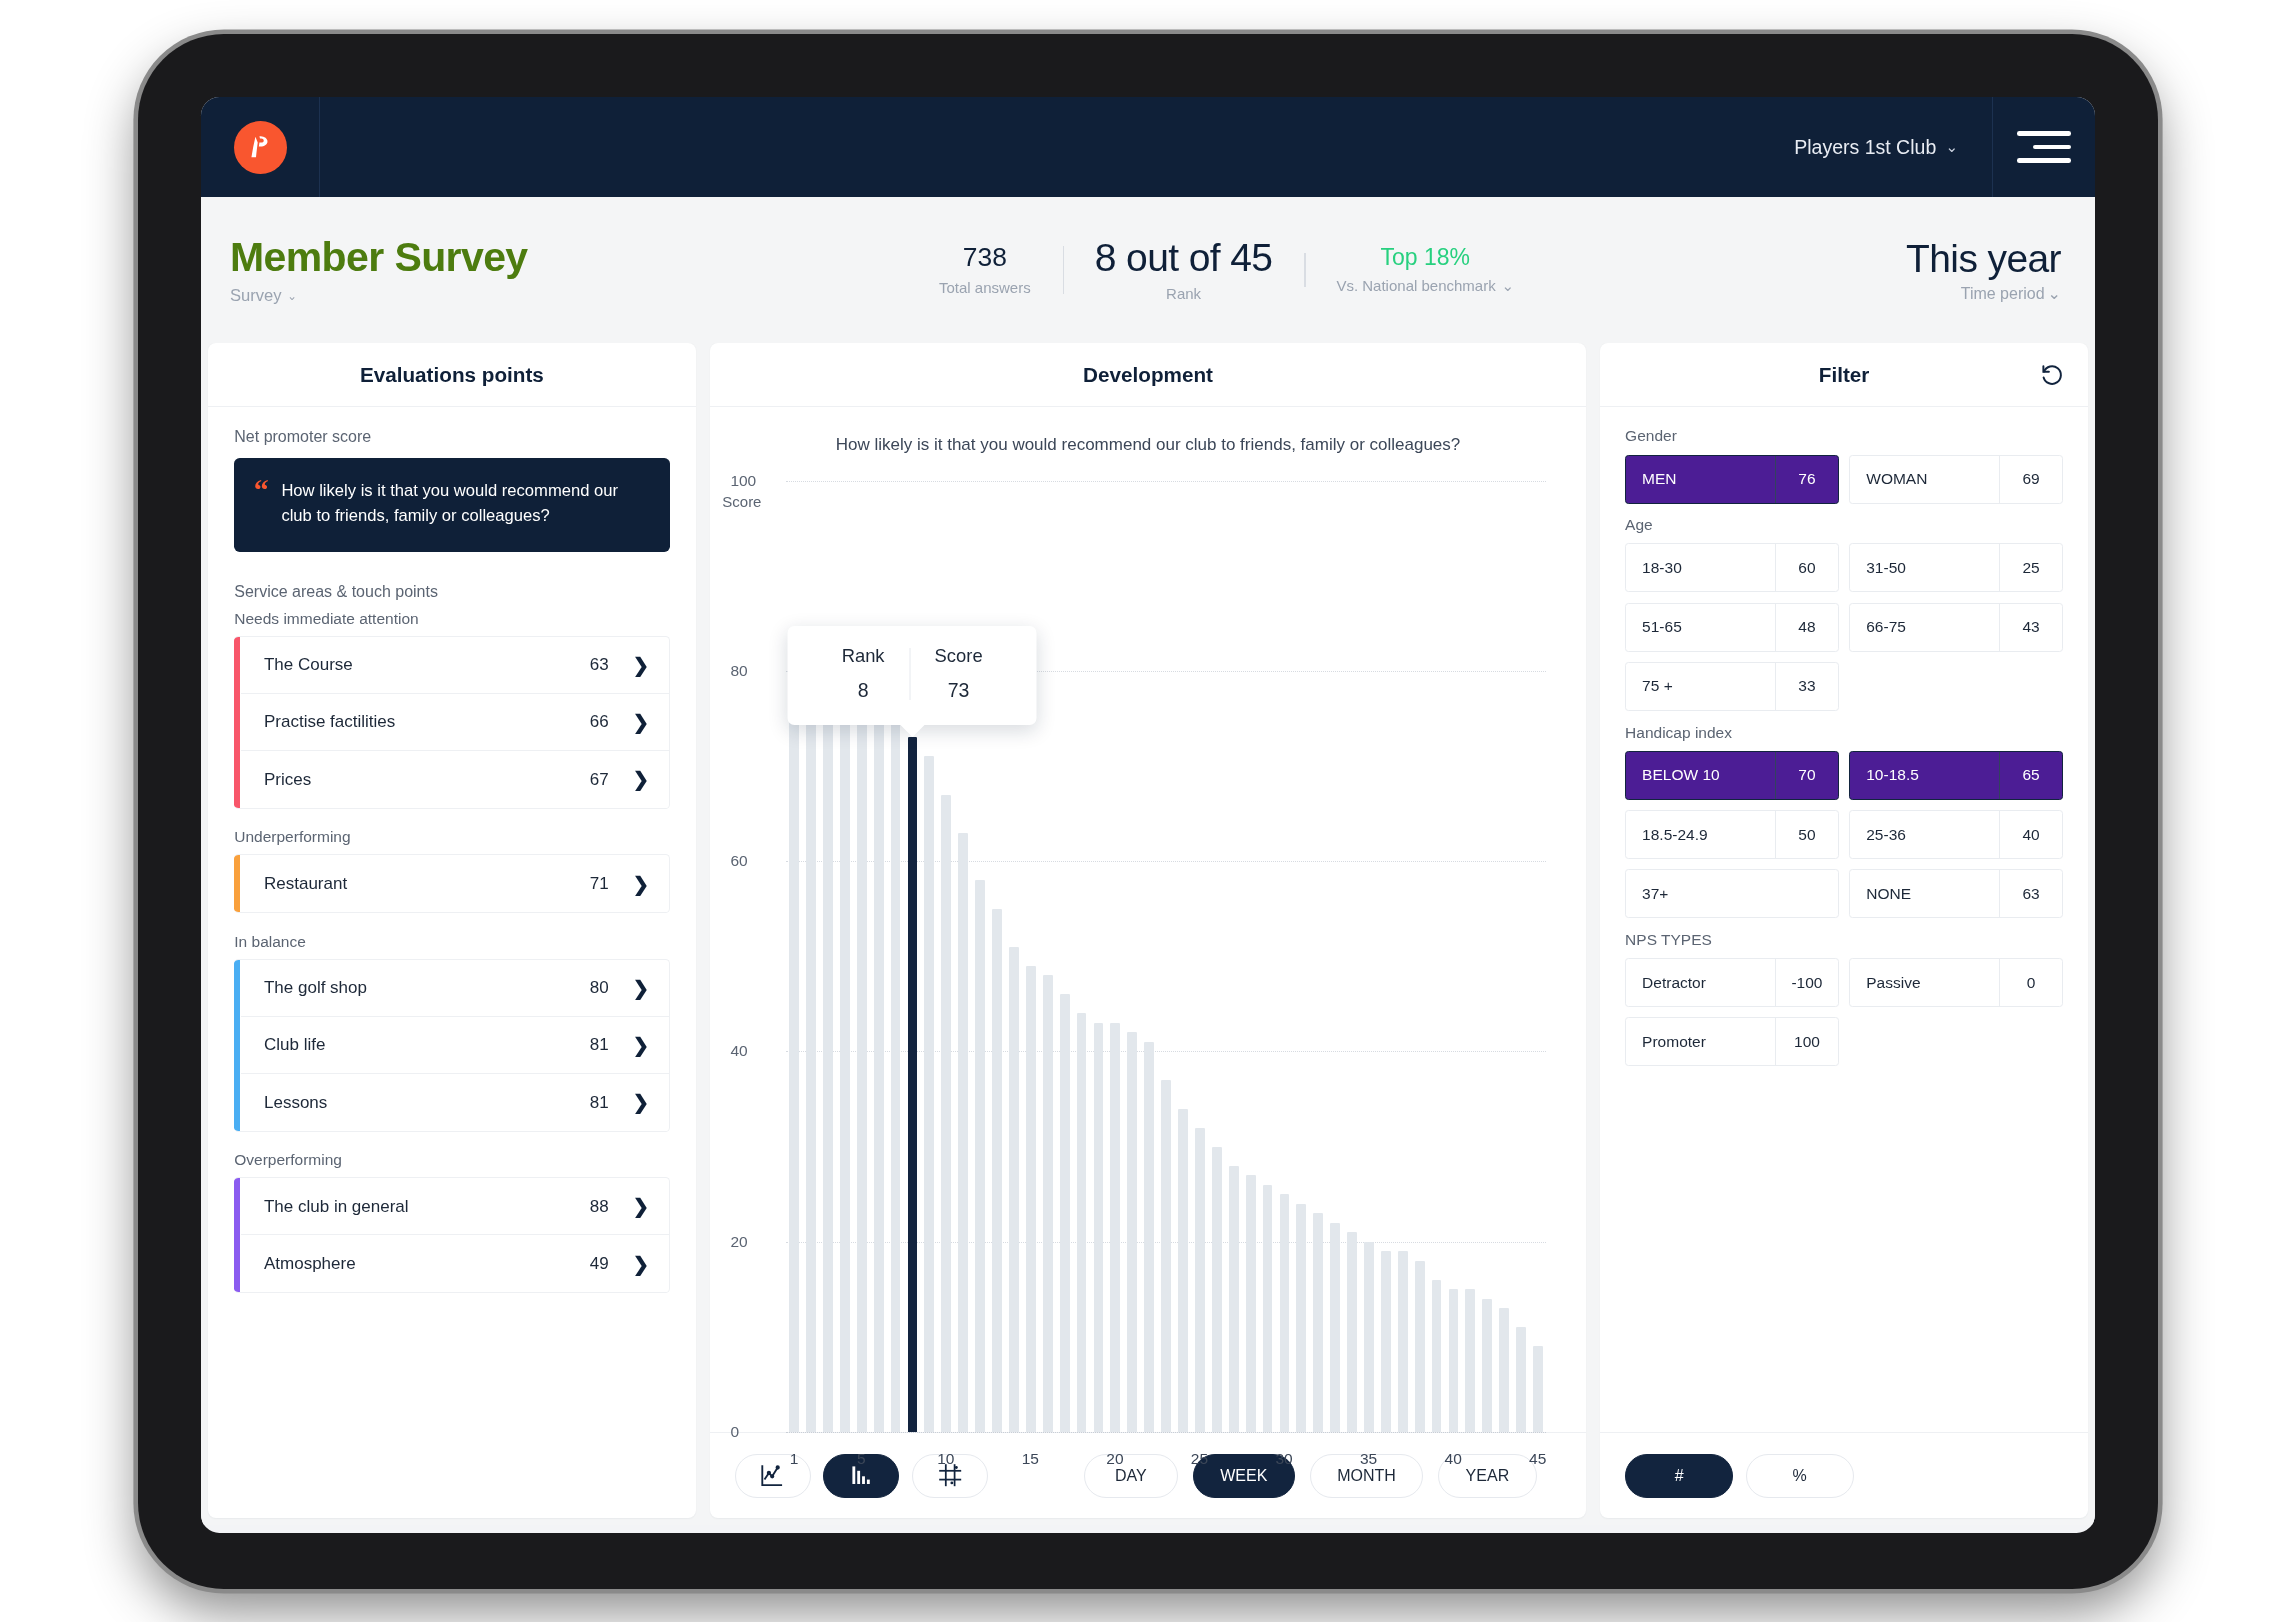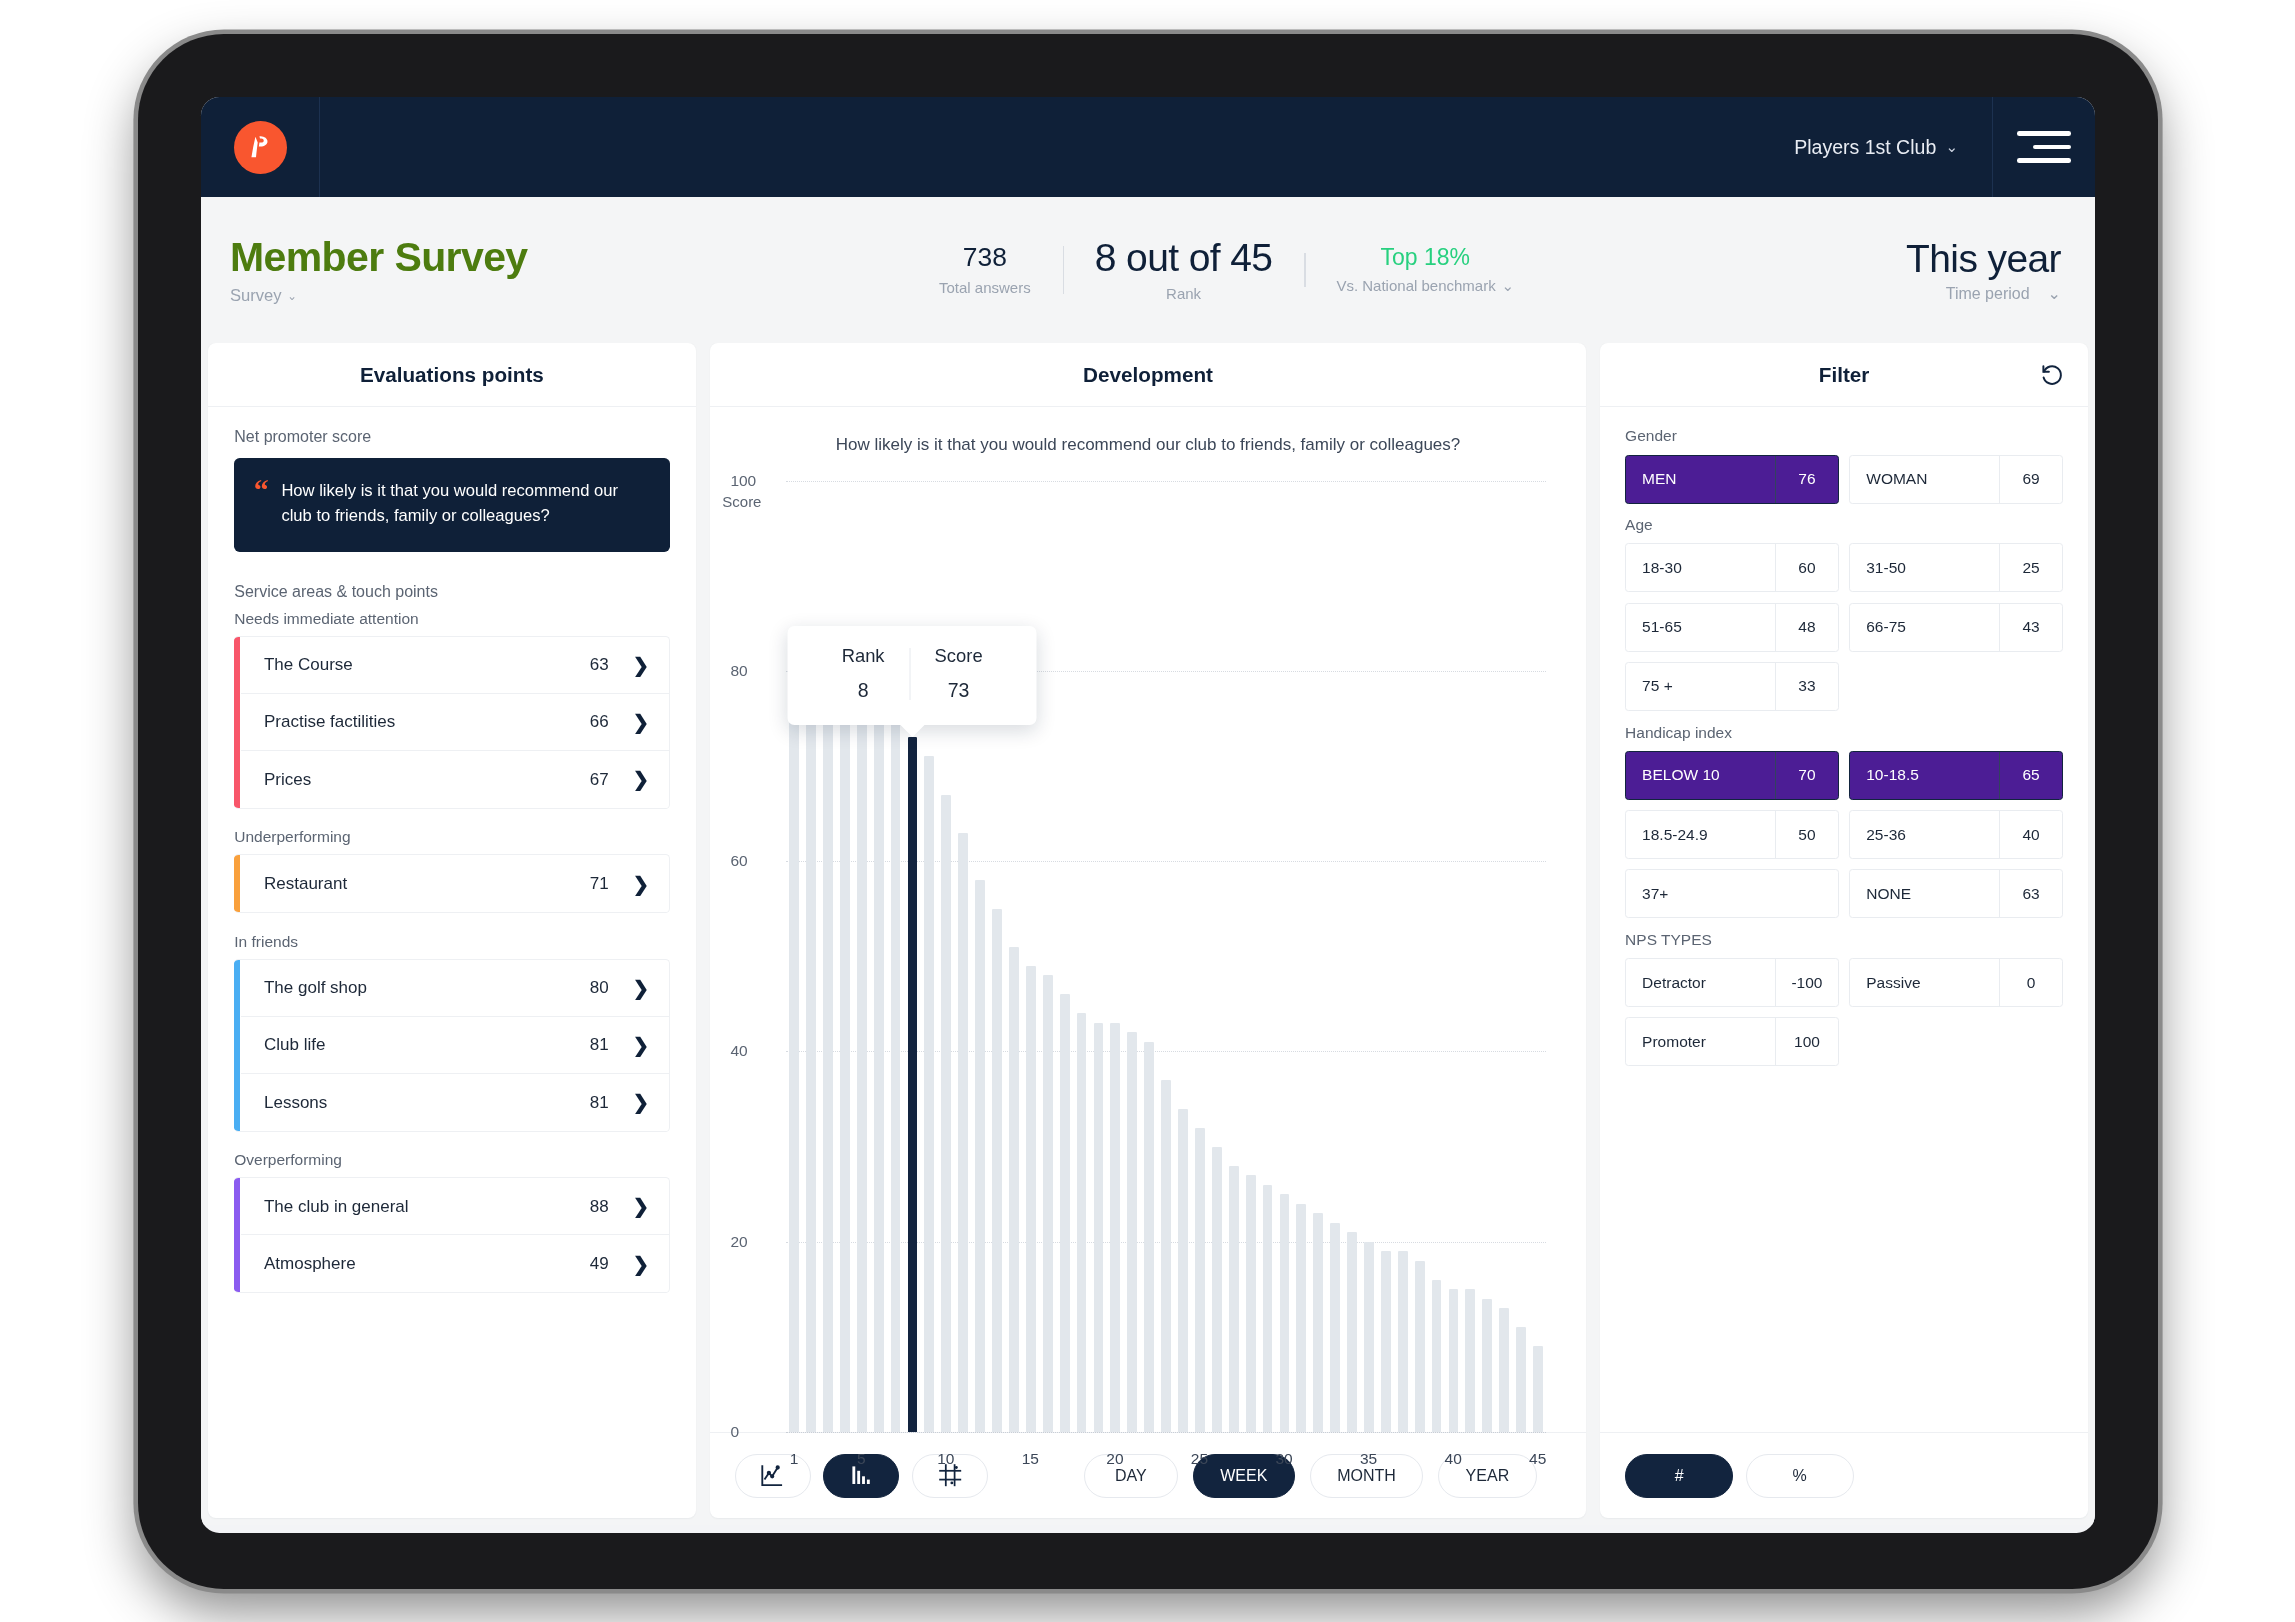--- a/index.html
+++ b/index.html
@@ -95,21 +95,21 @@
   .kpi + .kpi::before {
     content:""; position:absolute; left:0; top:8px; bottom:8px; width:1.1px; background:#d9dde3;
   }
   .kpi-val { font-size: 26.4px; color:#0f2038; font-weight:400; line-height:1.05; }
   .kpi-val.big { font-size: 39px; font-weight:400; letter-spacing:-0.6px;}
   .kpi-val.green { color:#27d07f; font-size:23px; font-weight:500;}
   .kpi-lab { font-size: 15px; color:#9aa3b0; margin-top: 6.9px; display:flex; justify-content:center; align-items:center; gap:5.7px;}
 
   #period-block { margin-left:auto; text-align:right; }
   #period-val { font-size: 39px; color:#0f2038; letter-spacing:-0.6px;}
-  #period-lab { font-size: 16px; color:#9aa3b0; margin-top:3.4px; display:flex; justify-content:flex-end; align-items:center; gap:18px;}
+  #period-lab { font-size: 16px; color:#9aa3b0; margin-top:3.4px; display:flex; justify-content:flex-end; align-items:center; gap:3px;}
 
   
   #panels {
     display: flex; gap: 13.8px;
     padding: 0 6.9px 6.9px 6.9px;
     height: 1182px;
     background: #f4f5f6;
   }
   .panel {
     background: #ffffff;
@@ -351,21 +351,21 @@
                   <div class="rows-inner">
                     <div class="row">
                       <div class="row-name">Restaurant</div>
                       <div class="row-score">71</div>
                       <div class="row-chev">❯</div>
                     </div>
                   </div>
                 </div>
               </div>
               <div class="group">
-                <div class="group-title">In friends</div>
+                <div class="group-title">In balance</div>
                 <div class="rows">
                   <div class="accent" style="background: rgb(74, 174, 243);"></div>
                   <div class="rows-inner">
                     <div class="row">
                       <div class="row-name">The golf shop</div>
                       <div class="row-score">80</div>
                       <div class="row-chev">❯</div>
                     </div>
                     <div class="row">
                       <div class="row-name">Club life</div>

